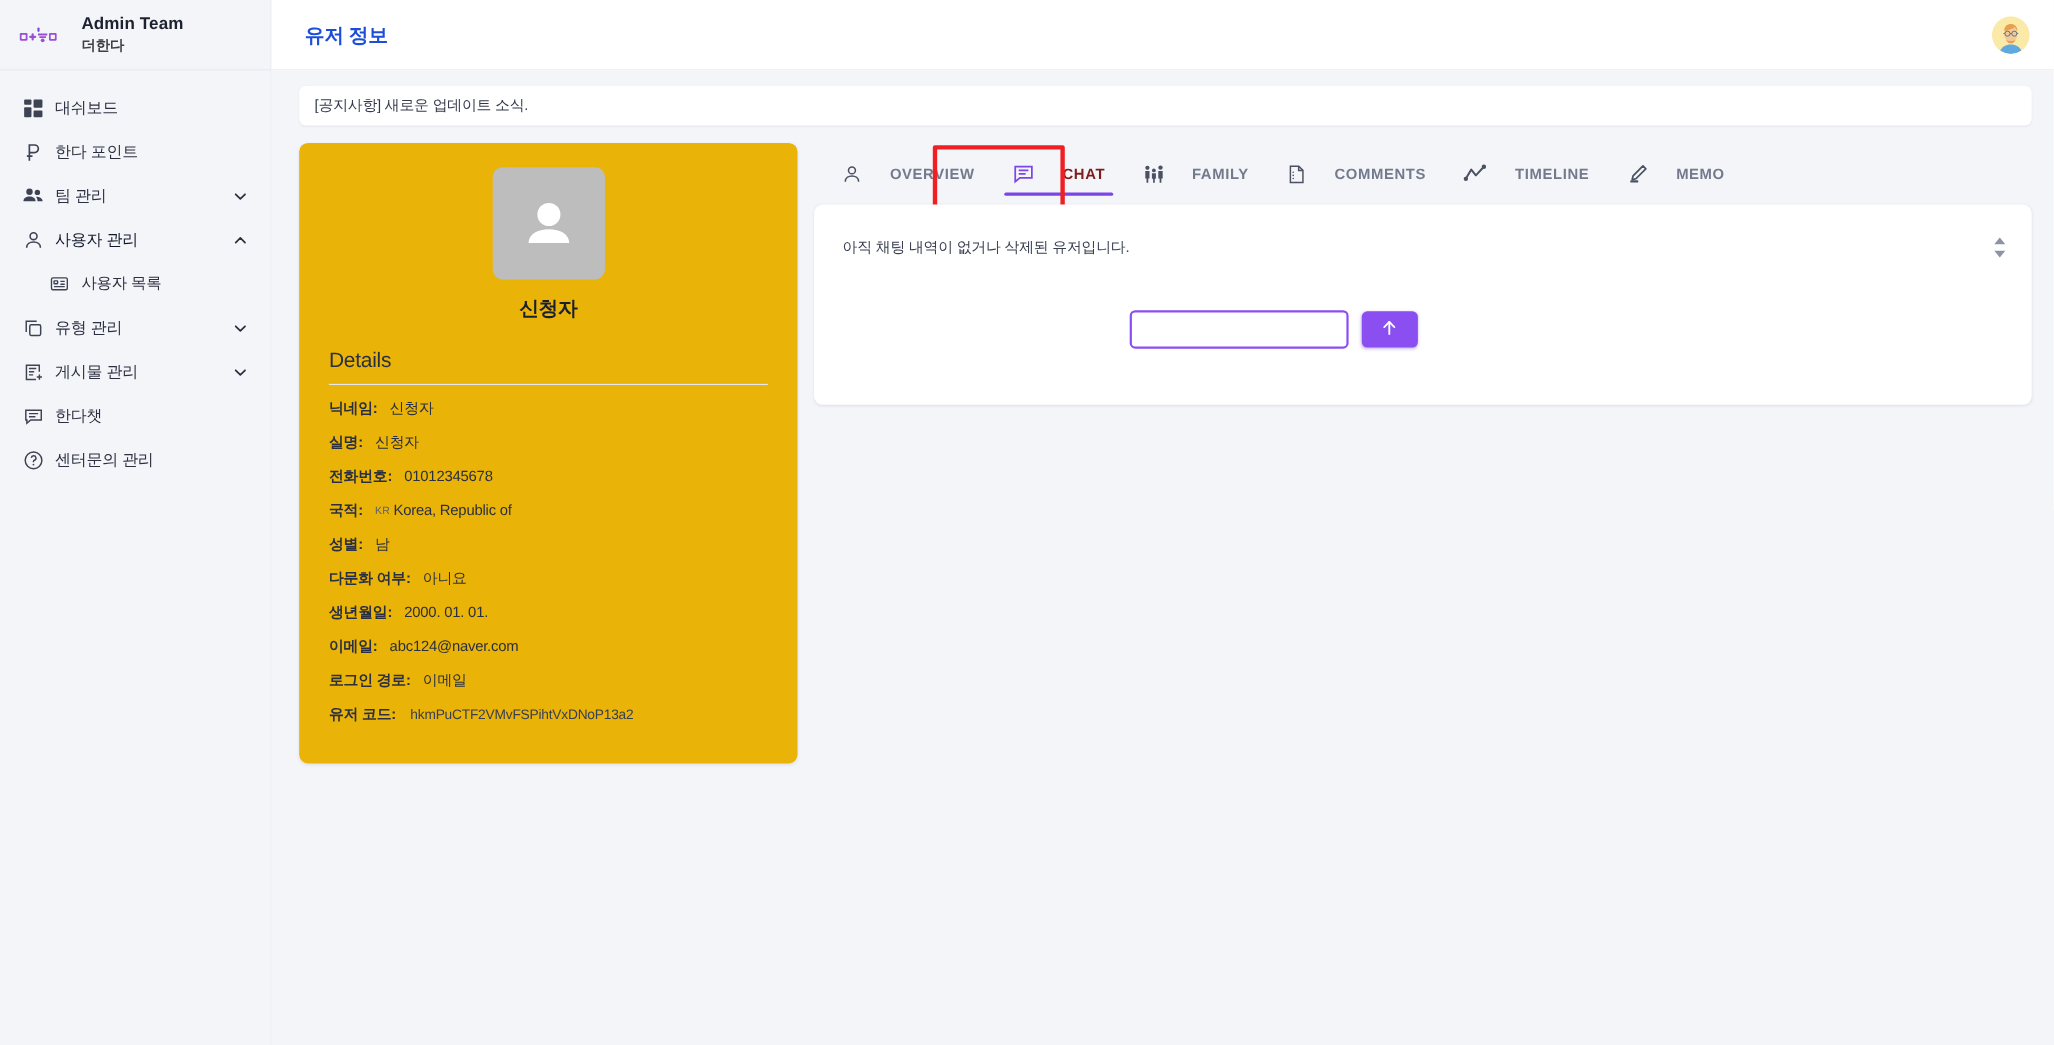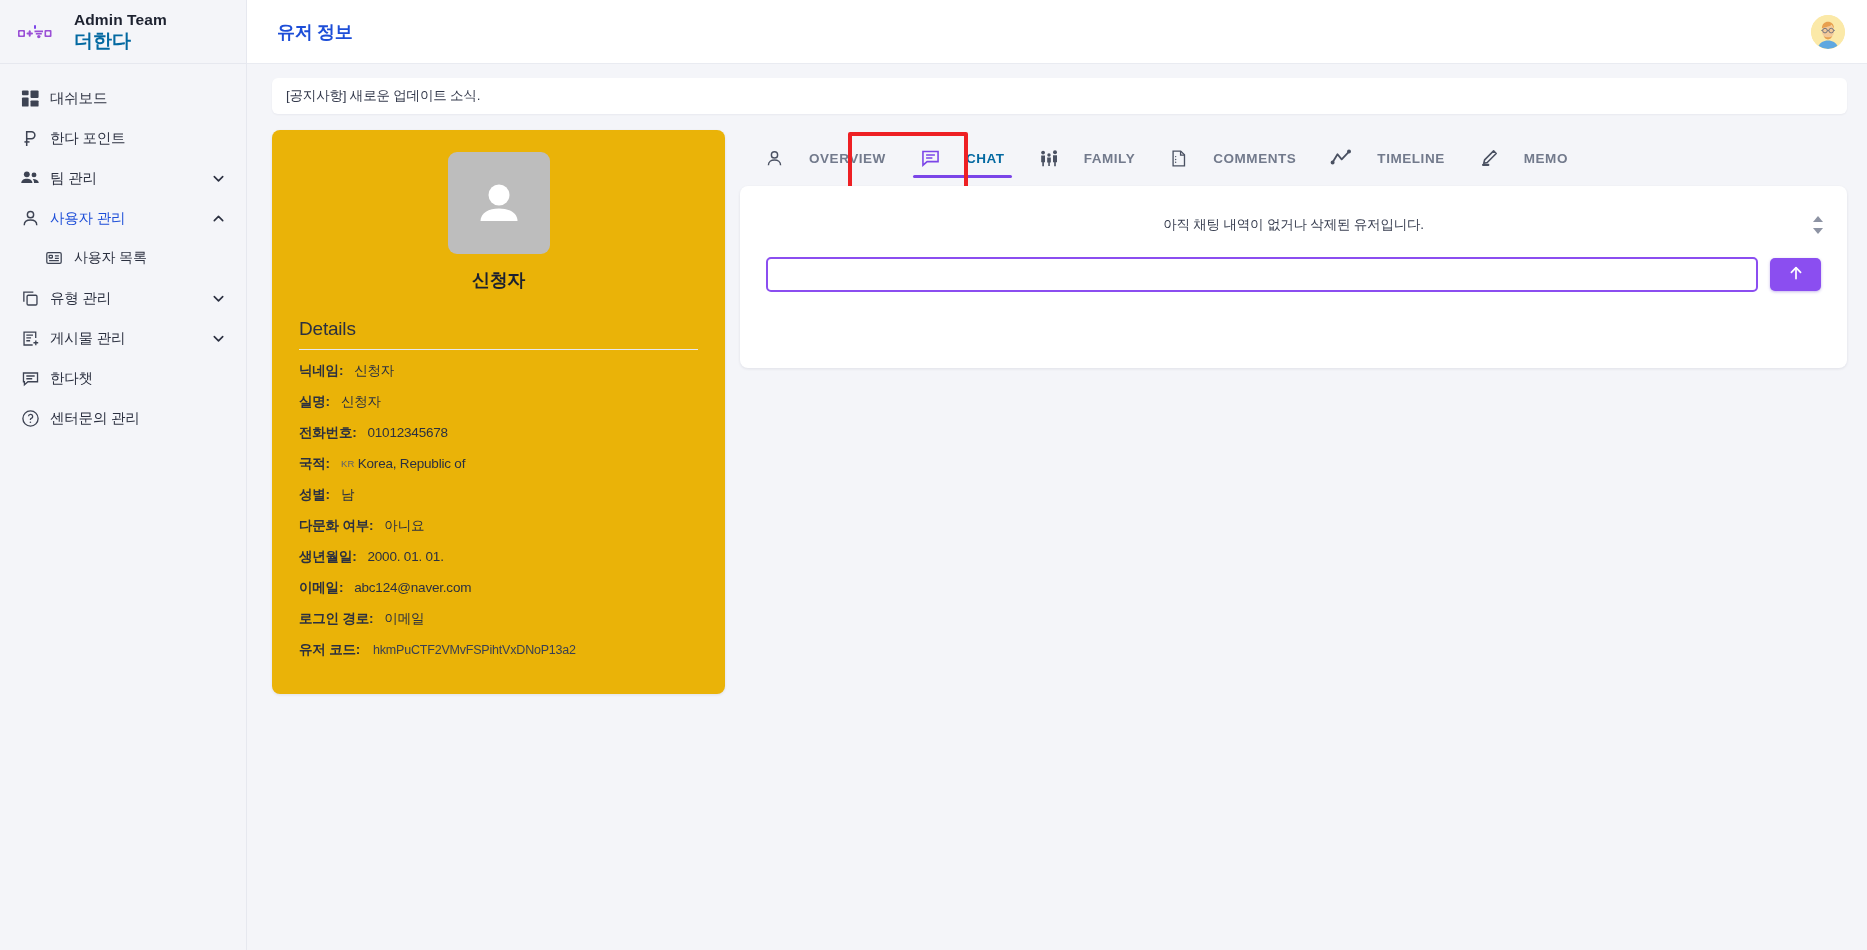--- a/index.html
+++ b/index.html
@@ -20,34 +20,34 @@
     display: flex; flex-direction: column;
   }
   .sidebar-header {
     height: 64px; display: flex; align-items: center;
     padding-left: 16px; gap: 14px;
     border-bottom: 1px solid #e6e8ef;
   }
   .logo-mark { width: 44px; height: 28px; display:flex; align-items:center; justify-content:center; }
   .brand-block { line-height: 1.15; }
   .brand-main { font-size: 15.5px; font-weight: 700; color: #1d2230; letter-spacing: .1px; }
-  .brand-sub { font-size: 19px; font-weight: 700; color: #0369a1; margin-top: 1px; }
+  .brand-sub { font-size: 13px; font-weight: 700; color: #404040; margin-top: 1px; }
 
   .nav { padding-top: 14px; }
   .nav-item {
     display: flex; align-items: center;
     height: 40px; padding: 0 20px 0 10px;
     cursor: pointer; position: relative;
   }
   .nav-icon { width: 40px; display:flex; align-items:center; justify-content:center; flex:0 0 40px; }
   .nav-label { font-size: 14.5px; color: #2b3040; font-weight: 500; letter-spacing: -0.2px; }
   .nav-chevron { margin-left: auto; display:flex; align-items:center; }
   .nav-item.sub { padding-left: 34px; }
   .nav-item.sub .nav-label { font-size: 14px; }
-  .nav-item.active > .nav-label { color: #1d4ed8; }
+  .nav-item.active > .nav-label { color: #0f172a; }
 
   
   .main { flex: 1 1 auto; height: 950px; display: flex; flex-direction: column; background: #ffffff; }
   .topbar {
     height: 64px; background: #ffffff;
     border-bottom: 1px solid #e9ebf1;
     display: flex; align-items: center;
     padding: 0 22px 0 30px; flex: 0 0 64px;
   }
   .page-title { font-size: 18px; font-weight: 700; color: #1d4ed8; letter-spacing: -0.3px; }
@@ -112,39 +112,39 @@
   .tab {
     display: flex; align-items: center; gap: 25px;
     height: 56px; padding: 0 17px; cursor: pointer;
     position: relative;
   }
   .tab-label {
     font-size: 13.5px; font-weight: 600; letter-spacing: .55px;
     color: #727a8c;
   }
   .tab-icon { display:flex; align-items:center; color:#4a5162; }
-  .tab.active .tab-label { color: #0369a1; }
+  .tab.active .tab-label { color: #7f1d1d; }
   .tab.active .tab-icon { color: #7b45e8; }
   .tab.active::after {
     content:""; position:absolute; left: 10px; right: 10px; bottom: 8px;
     height: 3px; background: #7b45e8; border-radius: 2px;
   }
   .tab-highlight {
     position: absolute; left: 108px; top: 2px;
     width: 120px; height: 62px;
     border: 4px solid #ee2024; border-radius: 2px;
     pointer-events: none;
   }
 
   .chat-card {
     background: #ffffff; border-radius: 8px;
     box-shadow: 0 1px 3px rgba(20,25,50,.09);
     height: 182px; position: relative;
     padding: 22px 26px 0 26px;
-    display: flex; flex-direction: column;
+    display: flex; flex-direction: row;
   }
   .chat-empty {
     text-align: center; font-size: 13.5px; color: #3a4052;
     letter-spacing: -0.2px; margin-top: 8px;
   }
   .chat-input-row {
     display: flex; align-items: center; gap: 12px;
     margin-top: 23px;
   }
   .chat-input {

